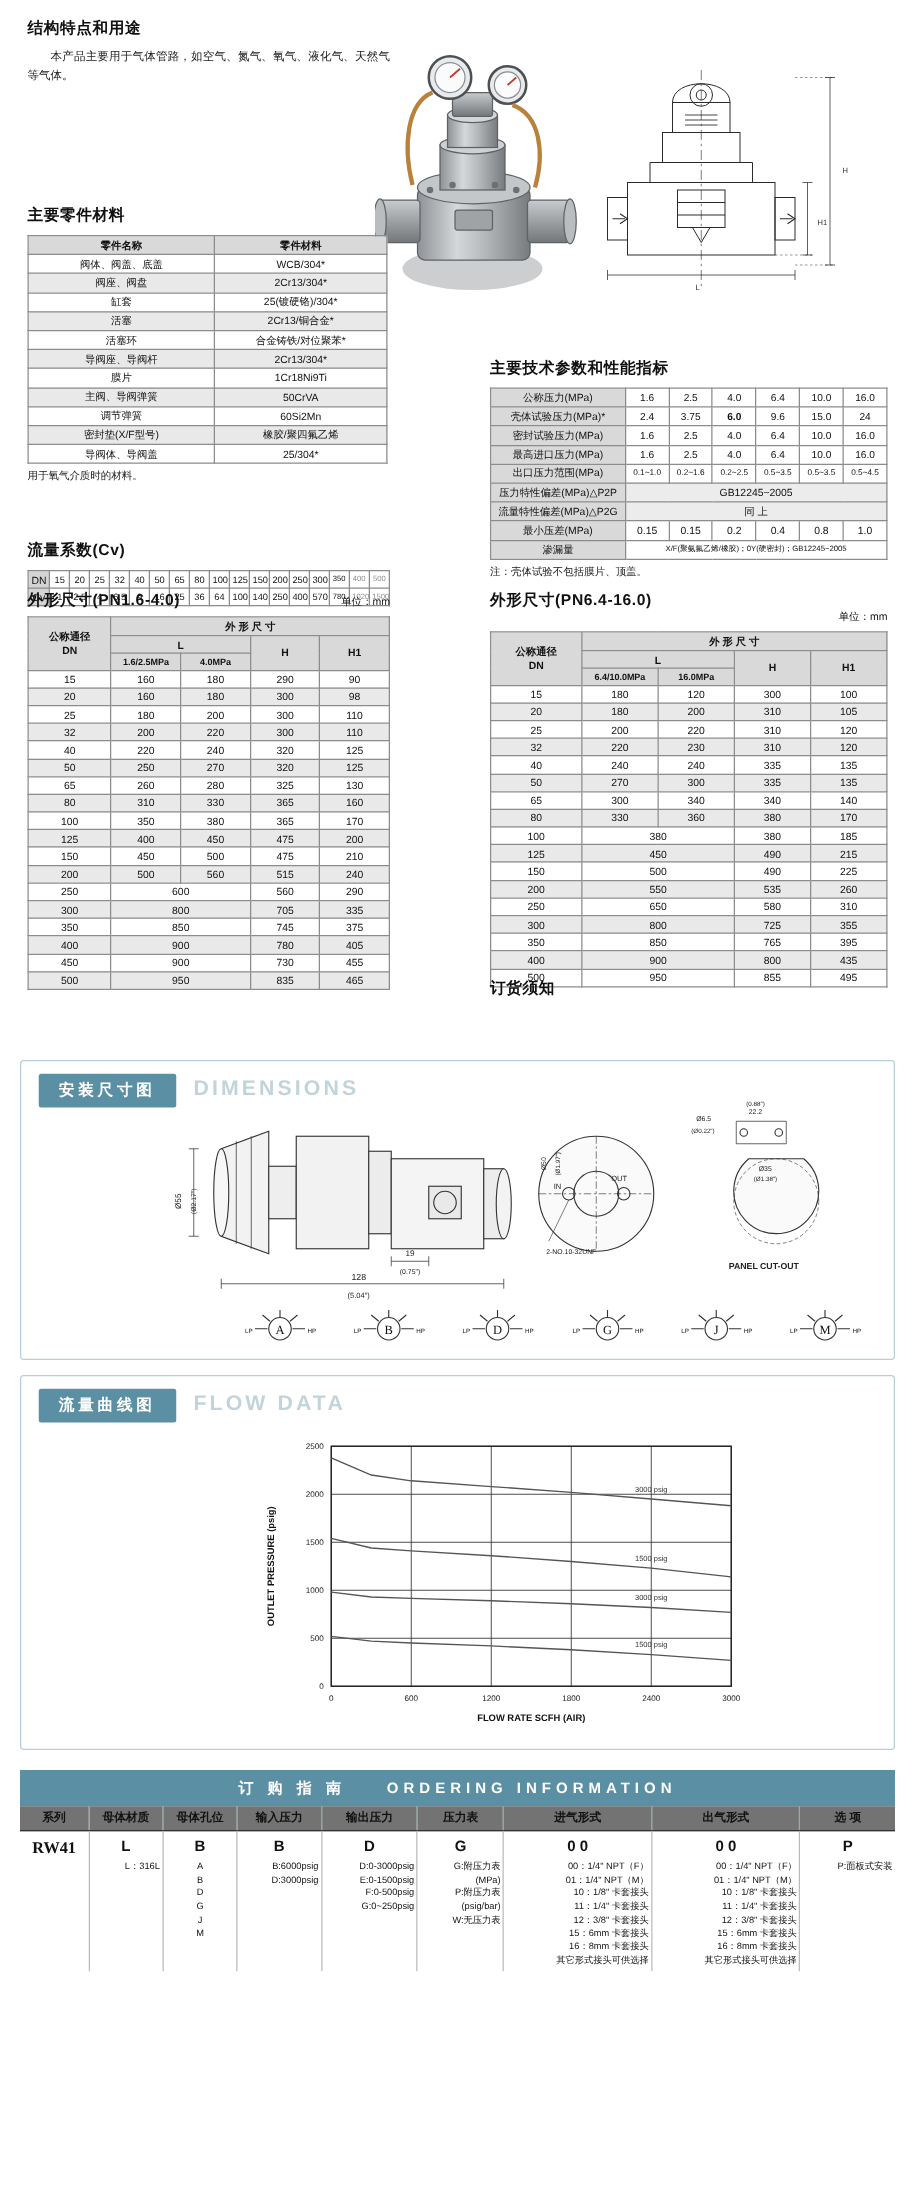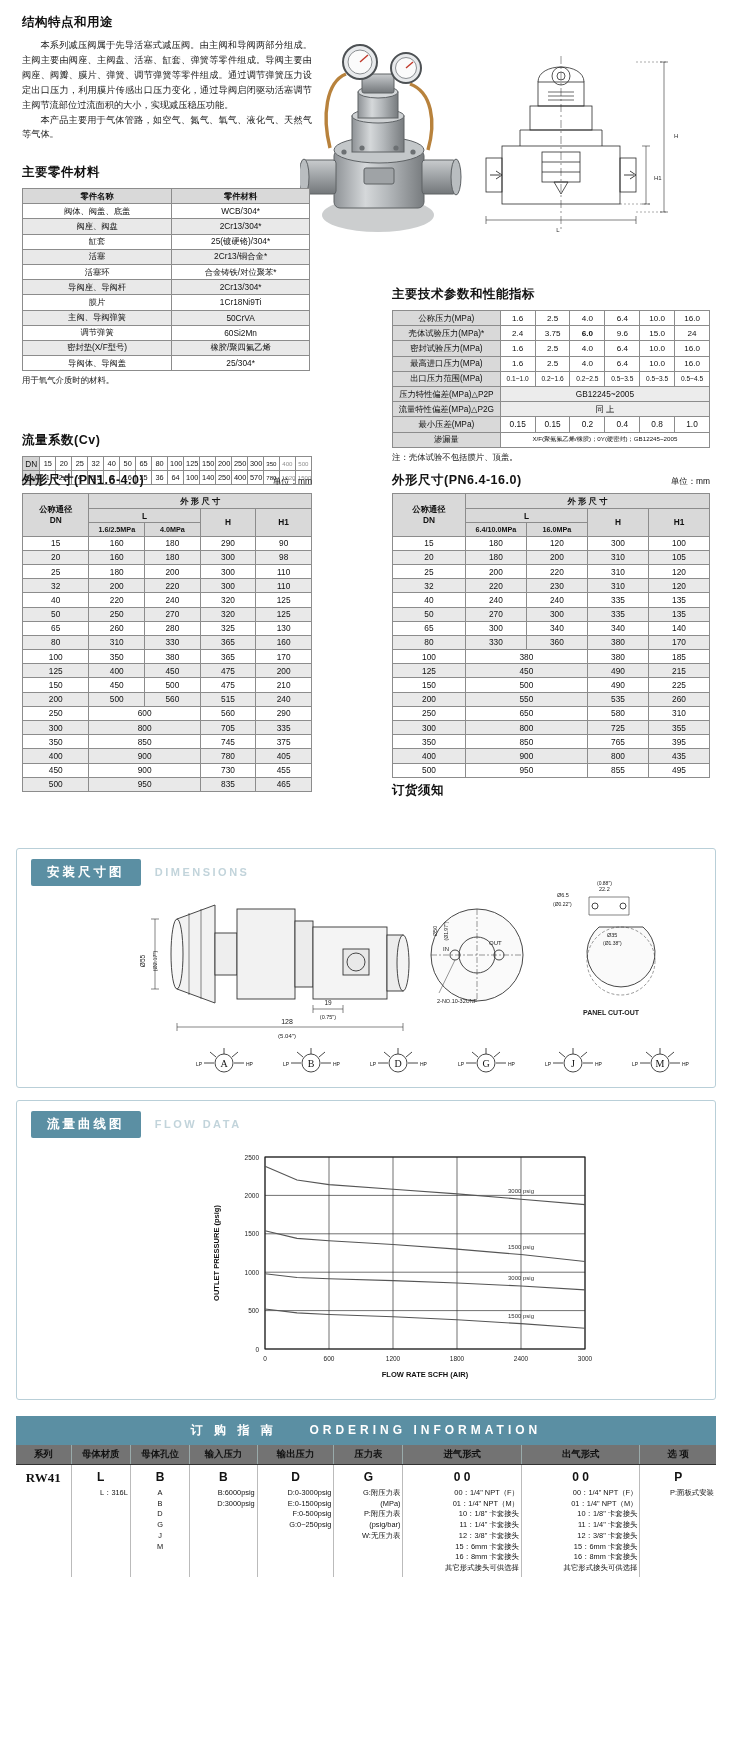--- a/index.html
+++ b/index.html
@@ -38,21 +38,21 @@
   .banner {
     border:1px solid #b9cfd8; border-radius:3px;
     background:#ffffff; position:relative;
   }
   .banner-title {
     display:inline-block; background:#5b8fa3; color:#fff;
     font-size:12.5px; font-weight:bold; letter-spacing:3px;
     padding:5px 16px; border-radius:2px; margin:10px 0 0 14px;
   }
   .banner-sub {
-    display:inline-block; color:#c2d4db; font-size:11px;
+    display:inline-block; color:#c2d4db; font-size:17px;
     letter-spacing:2.5px; margin-left:12px; font-weight:bold;
   }
 
   .order-head {
     background:#5b8fa3; color:#fff; text-align:center;
     font-size:12px; font-weight:bold; letter-spacing:4px; padding:6px 0;
   }
   table.order { border-collapse:collapse; width:100%; }
   table.order th {
     font-size:9.4px; font-weight:bold; padding:3px 2px;
@@ -73,21 +73,20 @@
   svg { display:block; }
 </style>
 </head>
 <body>
 
 <div class="page">
 
   <div style="position:absolute;left:22px;top:14px;width:290px;">
     <h2 class="sec">结构特点和用途</h2>
     <div class="body-text">
-      <p>本系列减压阀属于先导活塞式减压阀。由主阀和导阀两部分组成。主阀主要由阀座、主阀盘、活塞、缸套、弹簧等零件组成。导阀主要由阀座、阀瓣、膜片、弹簧、调节弹簧等零件组成。通过调节弹簧压力设定出口压力，利用膜片传感出口压力变化，通过导阀启闭驱动活塞调节主阀节流部位过流面积的大小，实现减压稳压功能。</p>
       <p>本产品主要用于气体管路，如空气、氮气、氧气、液化气、天然气等气体。</p>
     </div>
   </div>
 
   <div style="position:absolute;left:300px;top:30px;width:185px;height:220px;">
     <svg width="185" height="220" viewBox="0 0 185 220">
       <defs>
         <linearGradient id="mtl" x1="0" y1="0" x2="1" y2="0">
           <stop offset="0%" stop-color="#8e9296"></stop>
             <stop offset="35%" stop-color="#d5d8da"></stop>
@@ -506,21 +505,21 @@
             <td colspan="2">950</td>
             <td>835</td>
             <td>465</td>
           </tr>
         </tbody>
     </table>
   </div>
 
   <div style="position:absolute;left:392px;top:472px;width:318px;">
     <div style="display:flex;align-items:flex-end;justify-content:space-between;">
-      <h2 class="sec" style="margin-bottom:4px">外形尺寸(PN6.4-16.0)</h2>
+      <h2 class="sec" style="margin-bottom:16px">外形尺寸(PN6.4-16.0)</h2>
       <div class="unit" style="margin-bottom:6px">单位：mm</div>
     </div>
     <table class="t" style="table-layout:fixed">
       <thead>
         <tr>
           <th rowspan="3" style="width:23%;white-space:pre-line">公称通径
 DN</th>
           <th colspan="4">外 形 尺 寸</th>
         </tr>
         <tr>

